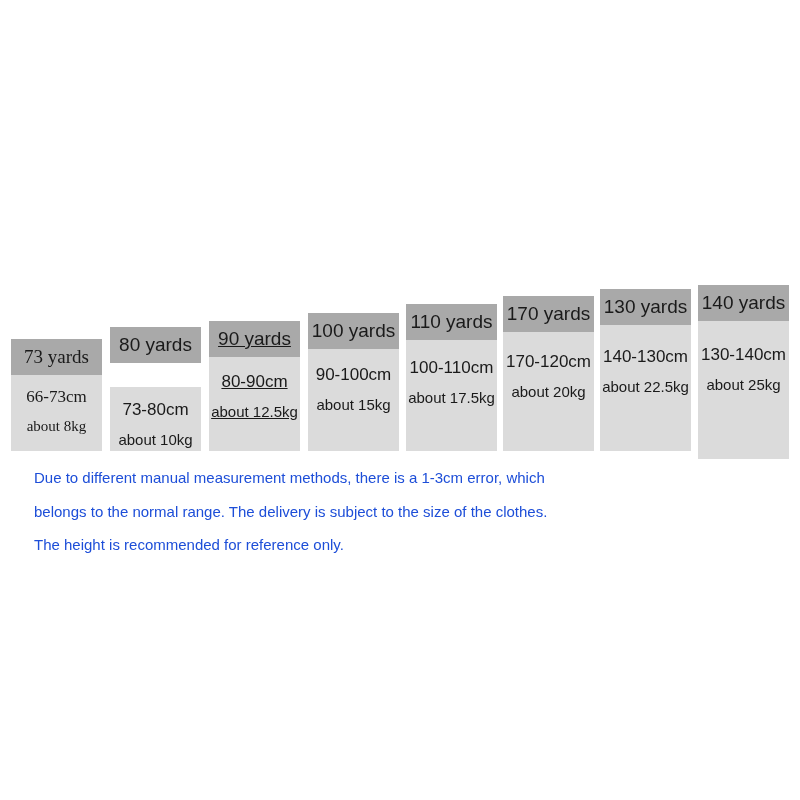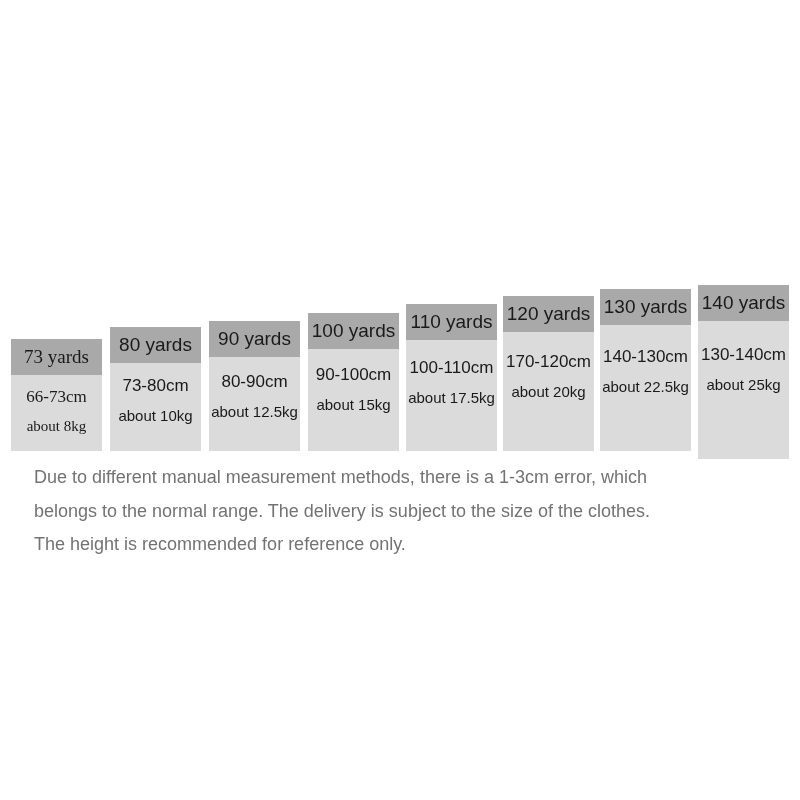--- a/index.html
+++ b/index.html
@@ -33,45 +33,45 @@
   }
   .col-body {
     flex: 1;
     background: #dbdbdb;
     text-align: center;
   }
   .cm-line { font-size: 17px; white-space: nowrap; }
   .kg-line { font-size: 15px; margin-top: 11px; white-space: nowrap; }
 
   .c1 { left: 11px;  top: 339px; height: 112px; font-family: Liberation Serif, serif; }
-  .c2 { left: 110px; top: 327px; height: 124px; }
-  .c3 { left: 209px; top: 321px; height: 130px; }
+  .c2 { left: 110px; top: 327px; height: 124px; gap: 24px; }
+  .c3 { left: 209px; top: 321px; height: 130px; text-decoration: underline; }
   .c4 { left: 308px; top: 313px; height: 138px; }
   .c5 { left: 406px; top: 304px; height: 147px; }
   .c6 { left: 503px; top: 296px; height: 155px; }
   .c7 { left: 600px; top: 289px; height: 162px; }
   .c8 { left: 698px; top: 285px; height: 174px; }
 
   .c1 .col-body { padding-top: 12px; }
   .c2 .col-body { padding-top: 13px; }
   .c3 .col-body { padding-top: 15px; }
   .c4 .col-body { padding-top: 16px; }
   .c5 .col-body { padding-top: 18px; }
   .c6 .col-body { padding-top: 20px; }
   .c7 .col-body { padding-top: 22px; }
   .c8 .col-body { padding-top: 24px; }
 
   
   .disclaimer {
     position: absolute;
     left: 34px; top: 461px;
     width: 740px;
-    font-size: 18px;
+    font-size: 15px;
     line-height: 33.5px;
-    color: #737373;
+    color: #1d4ed8;
     text-align: left;
   }
 </style>
 </head>
 <body>
 
 <div class="canvas">
 
   <div class="col c1">
     <div class="col-header">73 yards</div>
@@ -107,21 +107,21 @@
 
   <div class="col c5">
     <div class="col-header">110 yards</div>
     <div class="col-body">
       <div class="cm-line">100-110cm</div>
       <div class="kg-line">about 17.5kg</div>
     </div>
   </div>
 
   <div class="col c6">
-    <div class="col-header">120 yards</div>
+    <div class="col-header">170 yards</div>
     <div class="col-body">
       <div class="cm-line">170-120cm</div>
       <div class="kg-line">about 20kg</div>
     </div>
   </div>
 
   <div class="col c7">
     <div class="col-header">130 yards</div>
     <div class="col-body">
       <div class="cm-line">140-130cm</div>

